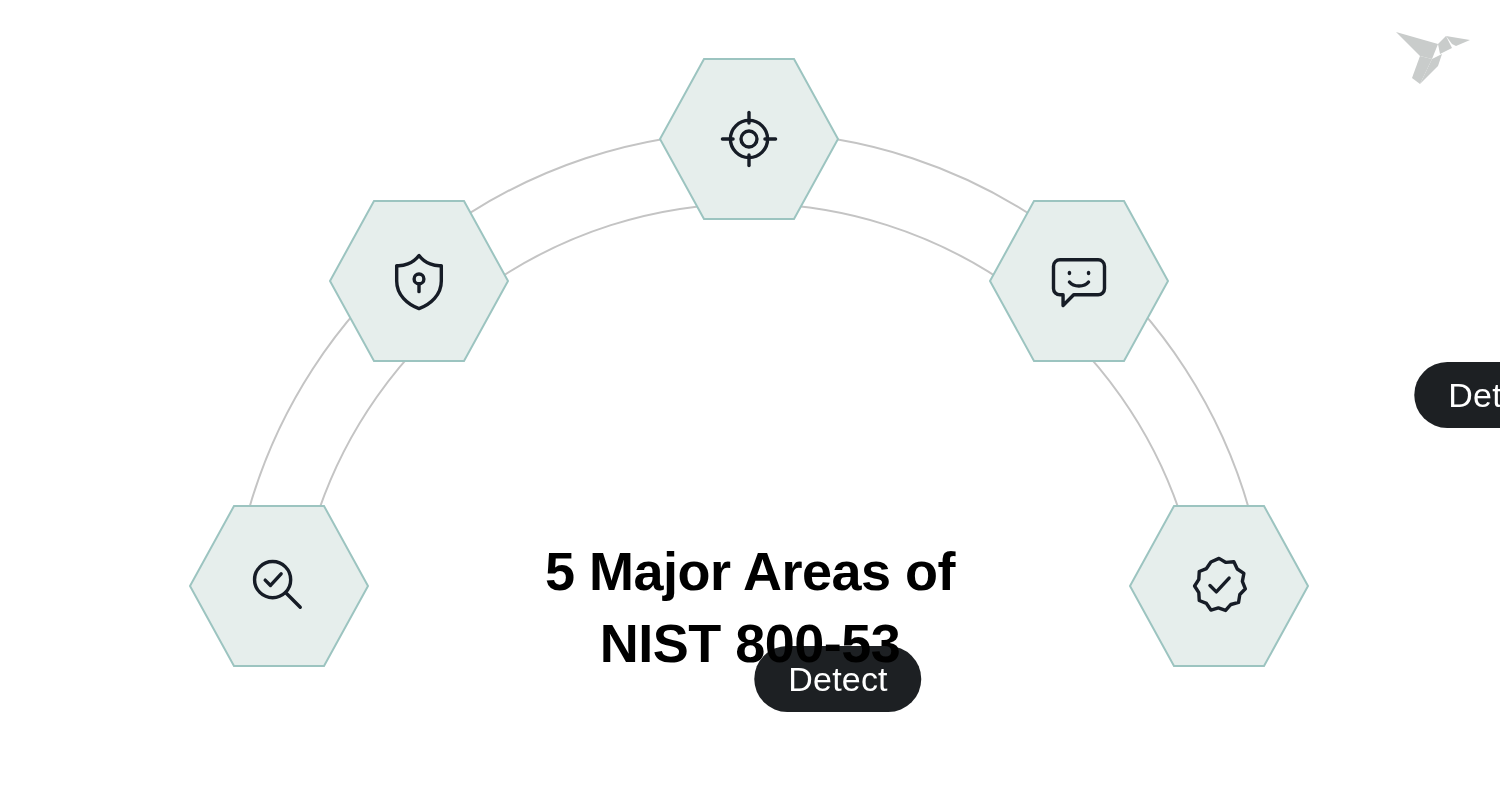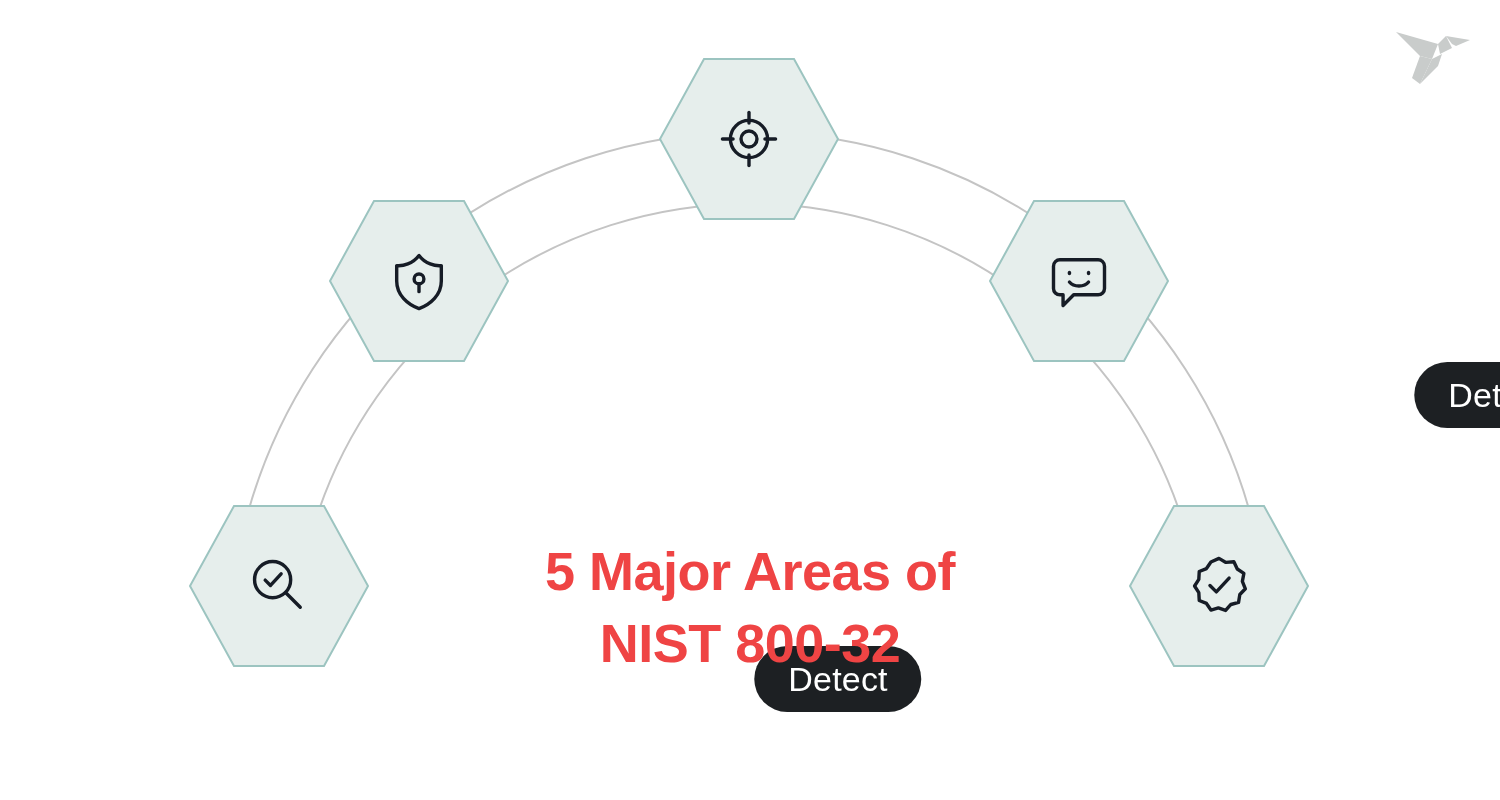--- a/index.html
+++ b/index.html
@@ -80,21 +80,21 @@
     left: 750px;
     top: 608px;
     transform: translate(-50%, -50%);
     text-align: center;
     width: 620px;
   }
   .title-line {
     display: block;
     font-size: 54px;
     font-weight: 700;
-    color: #ef4444;
+    color: #000000;
     letter-spacing: -0.5px;
     line-height: 1.33;
     font-family: "Liberation Sans", sans-serif;
   }
 
   
   #watermark {
     position: absolute;
     right: 18px;
     top: 18px;
@@ -174,21 +174,21 @@
     <svg class="hex-icon" viewBox="0 0 64 64" fill="none" stroke="#161c26" stroke-width="3.2" stroke-linecap="round" stroke-linejoin="round">
       <path d="M32 6
                L38.5 9.8 L46 9.2 L49.2 16 L55.4 20.2 L54 27.6 L56.8 34.6 L51.6 40 L50.4 47.4 L43.2 49.4 L38.2 55 L31.4 52.6 L24.4 54.6 L20.2 48.4 L13.4 45.6 L13 38.2 L9 32 L13 25.8 L13.4 18.4 L20.2 15.6 L24.4 9.4 Z"></path>
       <path d="M23.5 31.5 L29.5 37.5 L41.5 24.5"></path>
     </svg>
 
   </div>
 
   <div id="title-block">
     <span class="title-line">5 Major Areas of</span>
-    <span class="title-line">NIST 800-32</span>
+    <span class="title-line">NIST 800-53</span>
   </div>
 
   <svg id="watermark" viewBox="0 0 92 72">
     <g fill="#c9cccb">
       <polygon points="6,14 48,26 42,41 30,38"></polygon>
       <polygon points="48,26 56,18 62,30 50,36"></polygon>
       <polygon points="56,18 80,22 66,28 62,26"></polygon>
       <polygon points="42,41 52,36 48,48 30,66"></polygon>
       <polygon points="30,38 42,41 30,66 22,60"></polygon>
     </g>

